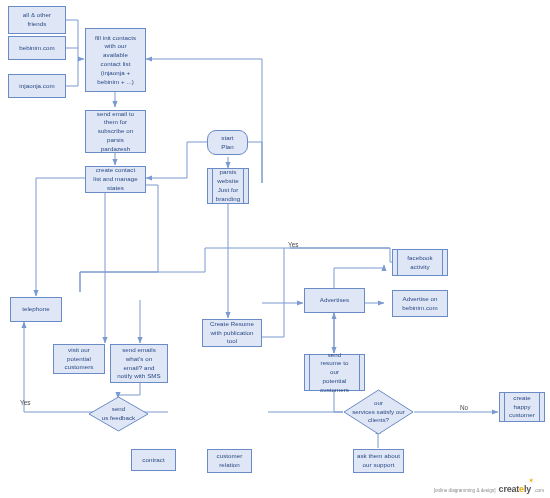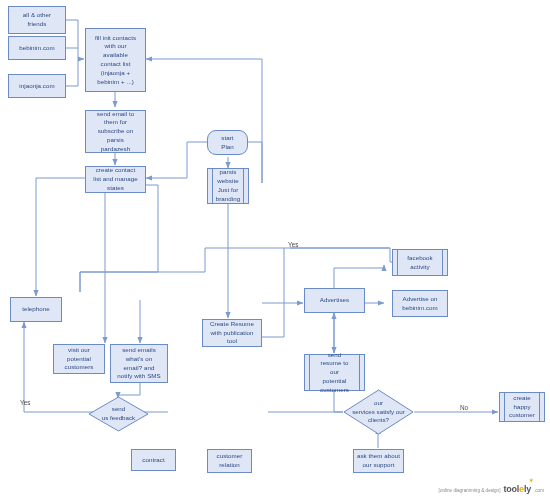--- a/index.html
+++ b/index.html
@@ -331,17 +331,17 @@
 us feedback</span>
   </div>
 
   <div class="edge-label" style="left:288px; top:241px;">Yes</div>
   <div class="edge-label" style="left:460px; top:404px;">No</div>
   <div class="edge-label" style="left:20px; top:399px;">Yes</div>
 
   <div class="wm-star">✶</div>
   <div class="watermark">
     <span class="wm-tag">[online diagramming &amp; design]</span>
-    <span class="wm-brand"><span>tool</span><span class="y">e</span><span>ly</span></span>
+    <span class="wm-brand"><span>creat</span><span class="y">e</span><span>ly</span></span>
     <span class="wm-dotcom">.com</span>
   </div>
 
 </div>
 
 </body></html>

